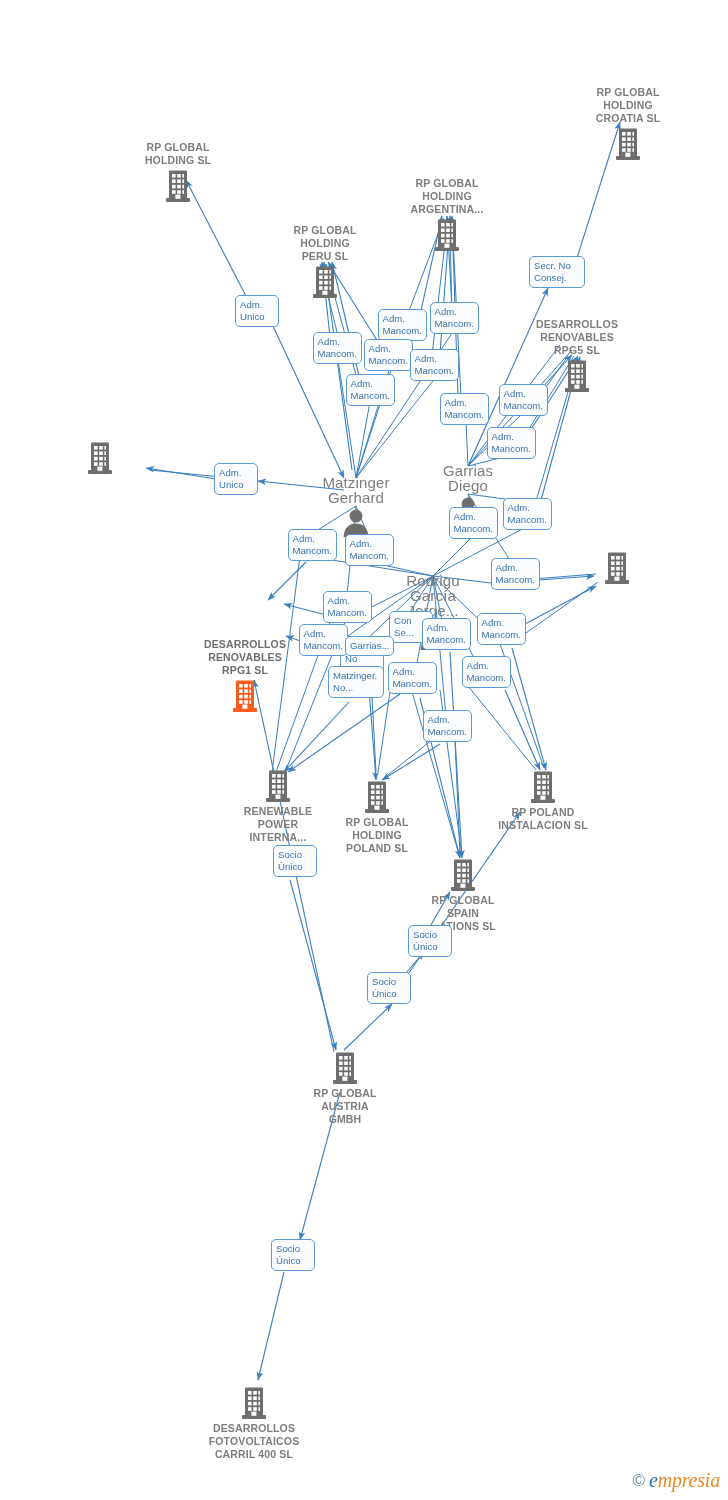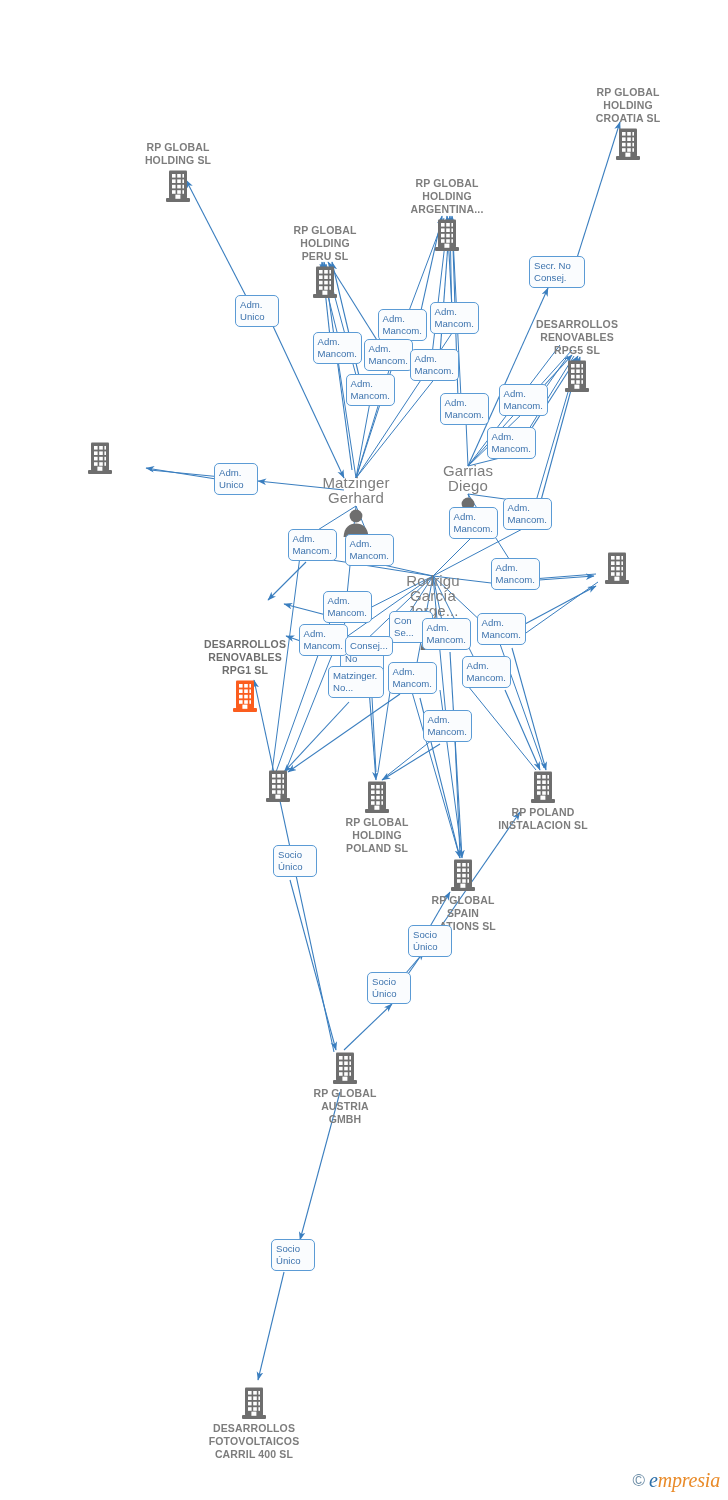--- a/index.html
+++ b/index.html
@@ -405,20 +405,23 @@
               <rect x="18.4" y="10.4" width="1.6" height="3.6"></rect>
               <rect x="8" y="15.8" width="3.6" height="3.6"></rect>
               <rect x="13.2" y="15.8" width="3.6" height="3.6"></rect>
               <rect x="18.4" y="15.8" width="1.6" height="3.6"></rect>
               <rect x="8" y="21.2" width="3.6" height="3.6"></rect>
               <rect x="13.2" y="21.2" width="3.6" height="3.6"></rect>
               <rect x="18.4" y="21.2" width="1.6" height="3.6"></rect>
               <rect x="11.4" y="25.6" width="5" height="4.2"></rect>
             </g>
           </svg></span>
+        <div class="node-label">RENEWABLE
+POWER
+INTERNA...</div>
       </div>
       <div class="node label-below" style="left: 377px; top: 780px;">
         <span class="ico"><svg width="28" height="34" viewBox="0 0 28 34" xmlns="http://www.w3.org/2000/svg">
             <rect x="5" y="1.5" width="18" height="28" rx="1" fill="#6e6e6e"></rect>
             <rect x="2" y="29" width="24" height="4" rx="1" fill="#6e6e6e"></rect>
             <g fill="#ffffff">
               <rect x="8" y="5" width="3.6" height="3.6"></rect>
               <rect x="13.2" y="5" width="3.6" height="3.6"></rect>
               <rect x="18.4" y="5" width="1.6" height="3.6"></rect>
               <rect x="8" y="10.4" width="3.6" height="3.6"></rect>
@@ -598,21 +601,21 @@
       <div class="tag" style="left: 476.5px; top: 613px;">Adm.
 Mancom.</div>
       <div class="tag" style="left: 340px; top: 649px;">No
 Consej.</div>
       <div class="tag" style="left: 389px; top: 611px;">Con
 Se...</div>
       <div class="tag" style="left: 298.5px; top: 624px;">Adm.
 Mancom.</div>
       <div class="tag" style="left: 421.5px; top: 618px;">Adm.
 Mancom.</div>
-      <div class="tag" style="left: 345px; top: 636px;">Consej...</div>
+      <div class="tag" style="left: 345px; top: 636px;">Garrias...</div>
       <div class="tag w2" style="left: 328px; top: 666px;">Matzinger.
 No...</div>
       <div class="tag" style="left: 387.5px; top: 662px;">Adm.
 Mancom.</div>
       <div class="tag" style="left: 461.5px; top: 656px;">Adm.
 Mancom.</div>
       <div class="tag" style="left: 422.5px; top: 710px;">Adm.
 Mancom.</div>
       <div class="tag" style="left: 273px; top: 845px;">Socio
 Único</div>

